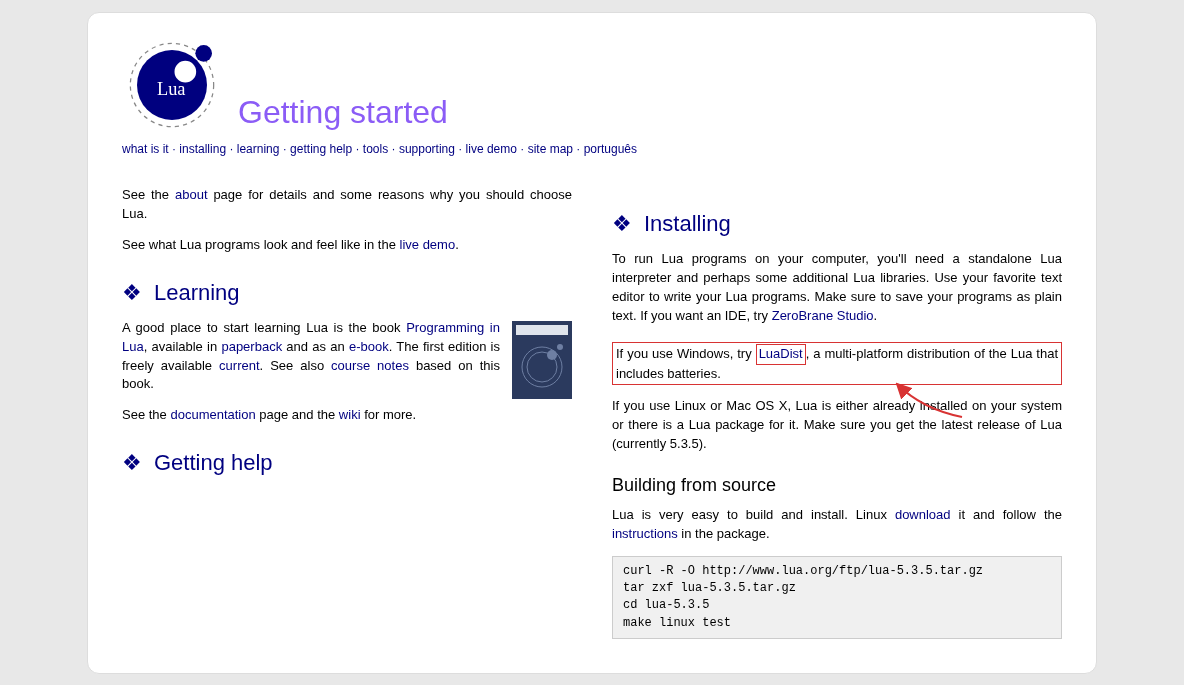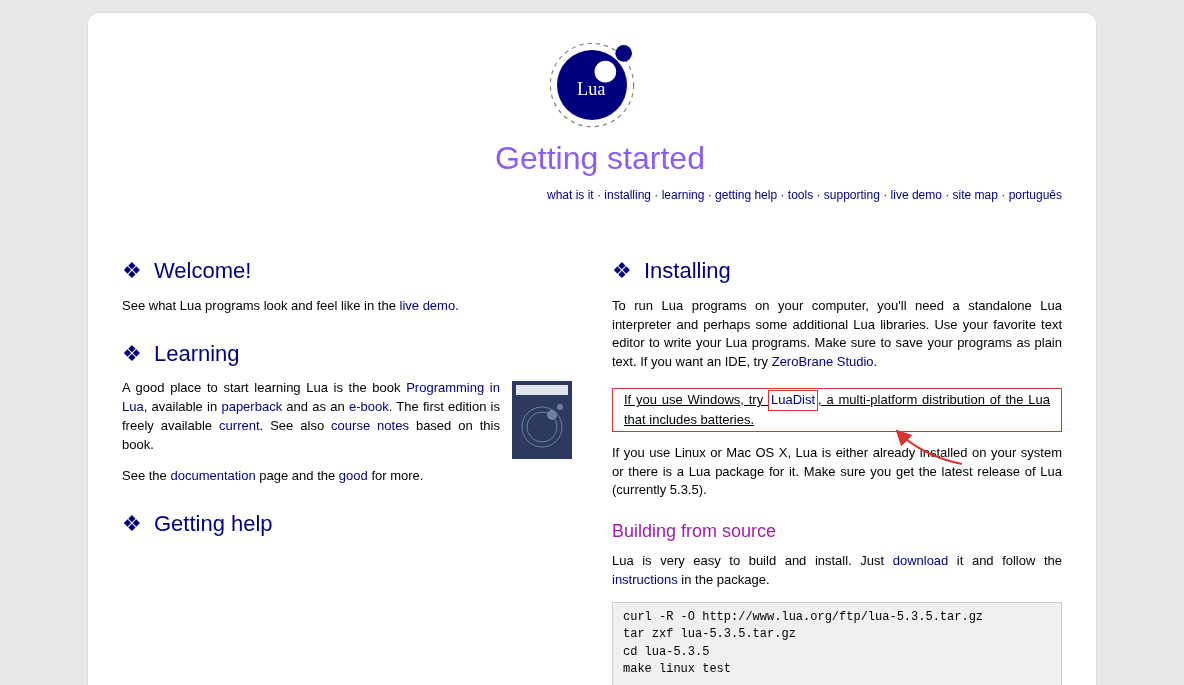--- a/index.html
+++ b/index.html
@@ -13,42 +13,40 @@
   .page {
     width: 940px;
     margin: 12px auto;
     background: #fff;
     border: 1px solid #ddd;
     border-radius: 12px;
     padding: 22px 34px 34px 34px;
   }
   .header {
     display: flex;
-    align-items: center;
+    align-items: flex-end;
     margin-bottom: 6px;
-    flex-direction: column;
   }
   .logo {
     width: 100px;
     height: 100px;
     position: relative;
   }
   .logo svg { width:100%; height:100%; }
   .page-title {
     color: #8b5cf6;
     font-family: Verdana, sans-serif;
     font-weight: normal;
     font-size: 32px;
     margin-left: 16px;
   }
   .topnav {
     color: #000080;
     font-size: 12px;
     margin-bottom: 28px;
-    text-align: right;
   }
   .topnav a { color:#000080; text-decoration:none; }
   .sep { color:#000080; }
   .columns {
     display: flex;
     gap: 40px;
   }
   .col {
     flex: 1;
     min-width: 0;
@@ -57,36 +55,35 @@
     color: #000080;
     font-size: 22px;
     font-weight: normal;
     margin: 22px 0 10px 0;
   }
   h1.section::before {
     content: "\2756\00a0\00a0";
     color: #000080;
   }
   h2.subhead {
-    color: #a21caf;
+    color: #000000;
     font-size: 18px;
     font-weight: normal;
     margin: 18px 0 8px 0;
   }
   p { margin: 0 0 12px 0; text-align: justify; }
   a { color: #000080; text-decoration: none; }
   .book-float { float: right; margin: 2px 0 8px 12px; width:60px; height:78px; }
   .book-float svg{ width:100%; height:100%; }
   .highlight-box {
     border: 1px solid #d83333;
-    padding: 1px 11px;
+    padding: 1px 3px;
     margin: 16px 0 12px 0;
     text-align: justify;
     position: relative;
-    text-decoration: underline;
   }
   .pin-link {
     border: 1px solid #d83333;
     padding: 0 2px;
     display: inline-block;
   }
   .arrow-holder {
     position: relative;
     height: 0;
   }
@@ -135,24 +132,26 @@
     <a>supporting</a><span class="sep"> · </span>
     <a>live demo</a><span class="sep"> · </span>
     <a>site map</a><span class="sep"> · </span>
     <a>português</a>
   </div>
 
   <div class="columns">
 
     <div class="col">
 
-      <h1 class="section">Welcome!</h1>
-
-
-
+
+
+
+      <p>
+        <span>See the </span><a>about</a><span> page for details and some reasons why you should choose Lua.</span>
+      </p>
 
       <p>
         <span>See what Lua programs look and feel like in the </span><a>live demo</a><span>.</span>
       </p>
 
       <h1 class="section">Learning</h1>
 
       <div class="book-float">
         <svg viewBox="0 0 60 78">
           <rect x="0" y="0" width="60" height="78" fill="#2b3a5e"></rect>
@@ -163,21 +162,21 @@
           <circle cx="48" cy="26" r="3" fill="#6e7fa3"></circle>
         </svg>
       </div>
 
       <p>
         <span>A good place to start learning Lua is the book </span><a>Programming in Lua</a><span>, available in </span><a>paperback</a><span> and as an </span><a>e-book</a><span>. The first edition is freely available </span><a>current</a><span>. See also </span><a>course notes</a><span> based on this book.</span>
       </p>
 
 
       <p>
-        <span>See the </span><a>documentation</a><span> page and the </span><a>good</a><span> for more.</span>
+        <span>See the </span><a>documentation</a><span> page and the </span><a>wiki</a><span> for more.</span>
       </p>
 
       <h1 class="section">Getting help</h1>
 
     </div>
 
     <div class="col">
 
       <h1 class="section">Installing</h1>
 
@@ -199,21 +198,21 @@
           <path d="M 70 38 Q 30 30 5 5" fill="none" stroke="#d83333" stroke-width="2" marker-end="url(#ah)"></path>
         </svg>
       </div>
 
       <p>If you use Linux or Mac OS X, Lua is either already installed on your system or there is a Lua package for it. Make sure you get the latest release of Lua (currently 5.3.5).</p>
 
 
       <h2 class="subhead">Building from source</h2>
 
       <p>
-        <span>Lua is very easy to build and install. Just </span><a>download</a><span> it and follow the </span><a>instructions</a><span> in the package.</span>
+        <span>Lua is very easy to build and install. Linux </span><a>download</a><span> it and follow the </span><a>instructions</a><span> in the package.</span>
       </p>
 
 
       <pre class="term">curl -R -O http://www.lua.org/ftp/lua-5.3.5.tar.gz
 tar zxf lua-5.3.5.tar.gz
 cd lua-5.3.5
 make linux test</pre>
 
     </div>
 

